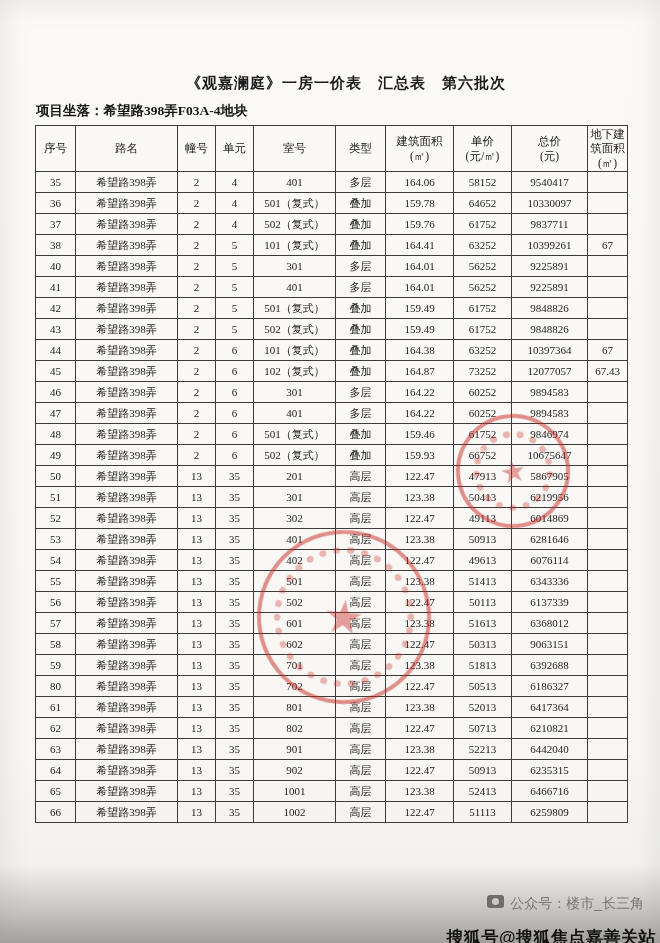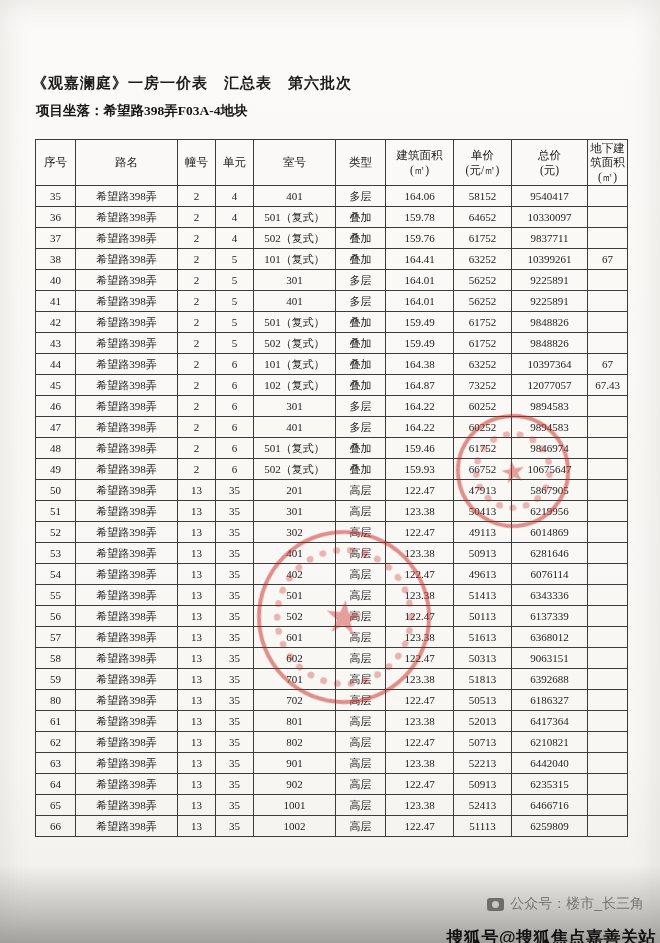--- a/index.html
+++ b/index.html
@@ -10,25 +10,26 @@
     font-family:"Liberation Serif","DejaVu Serif",serif;
     position:relative; overflow:hidden;
   }
   .page {
     position:absolute; inset:0;
     background:linear-gradient(180deg,#fbfaf8 0%, #f8f7f4 80%, #efeeea 100%);
     box-shadow: inset 0 0 30px rgba(120,118,112,.18);
   }
   .doc-title {
     margin-top:74px;
+    text-align:center;
     font-size:15px; font-weight:bold;
     color:#1c1c1c; letter-spacing:1px;margin-left:32px;
   }
   .doc-subtitle {
-    margin:9px 0 19px 36px;
+    margin:9px 0 5px 36px;
     font-size:13.5px; font-weight:bold;
     color:#161616;
   }
   table.price-table {
     margin-left:35px;
     width:592px;
     border-collapse:collapse;
     table-layout:fixed;
     font-size:11px;
     color:#1b1b1b;
@@ -73,21 +74,21 @@
   .seal1 .seal-star { font-size:30px; }
   .seal2 { left:257px; top:530px; width:174px; height:174px; transform:rotate(6deg); }
   .seal2 .seal-star { font-size:46px; }
   
   .footer-fade {
     position:absolute; left:0; right:0; bottom:0; height:78px;
     background:linear-gradient(180deg, rgba(150,148,144,0) 0%, rgba(148,146,142,.55) 70%, rgba(140,138,134,.75) 100%);
   }
   .wechat-line {
     position:absolute; right:16px; bottom:30px;
-    display:flex; align-items:center; gap:6px;
+    display:flex; gap:6px;
     font-family:"Liberation Sans","DejaVu Sans",sans-serif;
     font-size:14px; color:#777672;
   }
   .camera-icon {
     display:inline-block; position:relative;
     width:17px; height:13px;
     background:#6e6d69; border-radius:3px;
   }
   .camera-icon .lens {
     position:absolute; left:5px; top:3px;

